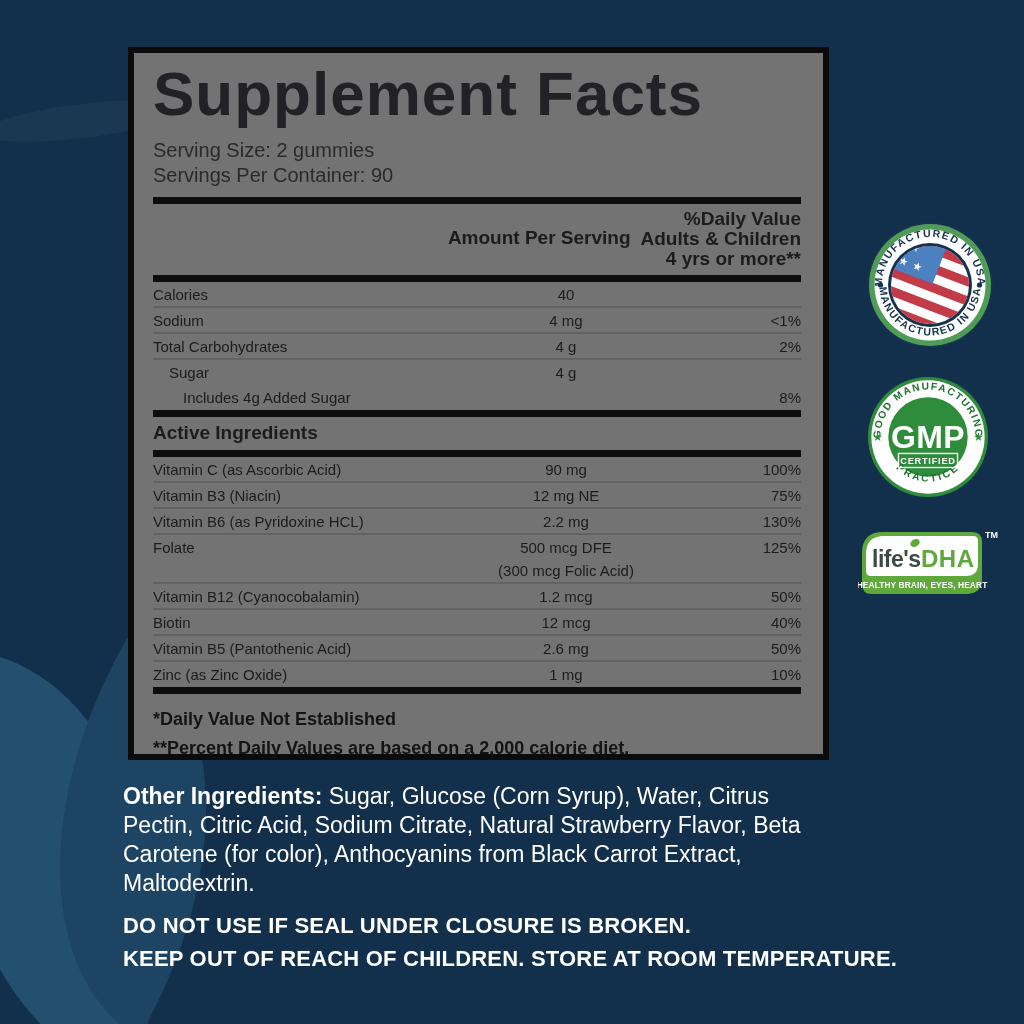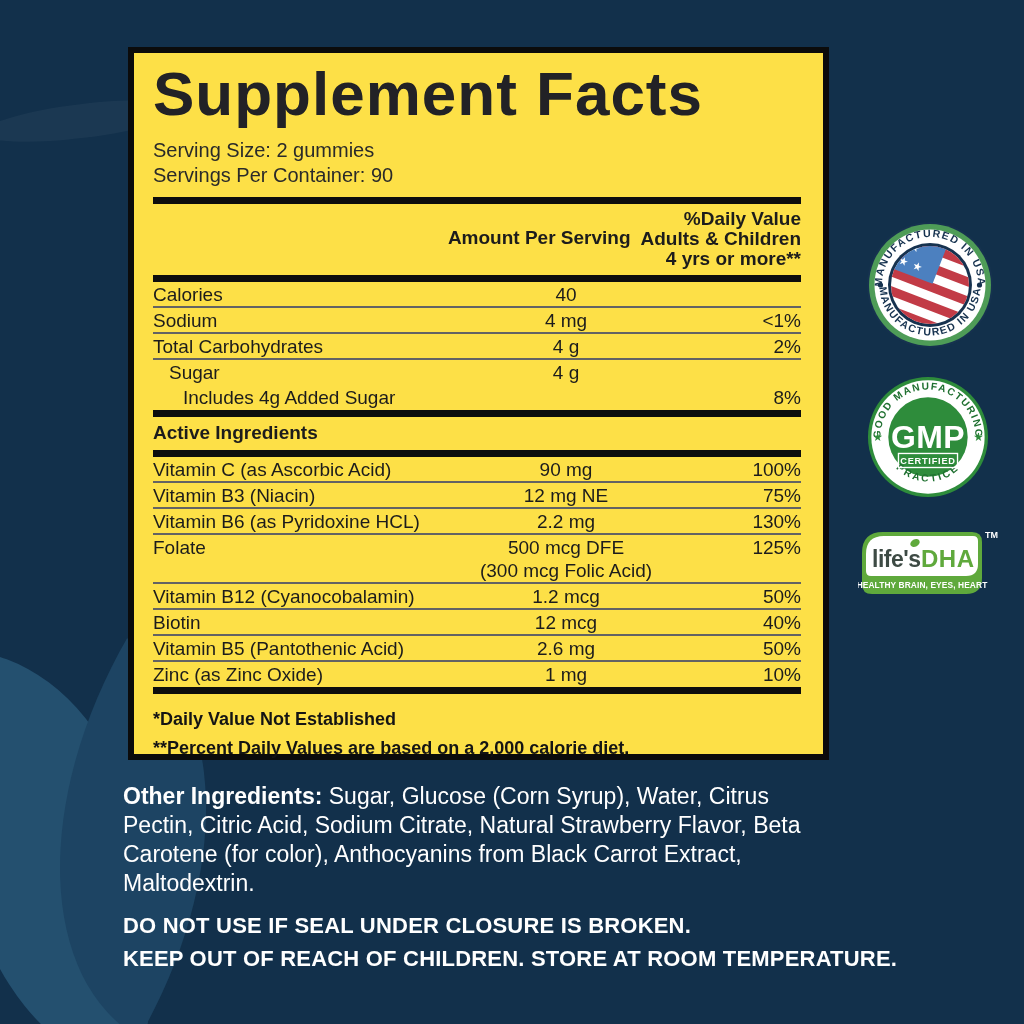--- a/index.html
+++ b/index.html
@@ -11,35 +11,35 @@
   .leaf{position:absolute;}
   .leaf-a{left:-70px;top:672px;width:250px;height:380px;background:#24506f;
           border-radius:0 95% 0 95%;transform:rotate(12deg);}
   .leaf-b{left:28px;top:668px;width:210px;height:340px;background:#1d4463;
           border-radius:0 100% 0 100%;transform:rotate(30deg);}
   .leaf-c{left:-18px;top:104px;width:200px;height:34px;background:rgba(255,255,255,0.04);
           transform:rotate(-7deg);border-radius:50%;}
 
   
   .panel{position:absolute;left:128px;top:47px;width:701px;height:713px;
-         background:#fde047;border:6px solid #0b0b0b;box-sizing:border-box;
+         background:#737373;border:6px solid #0b0b0b;box-sizing:border-box;
          padding:6px 22px 0 19px;color:#1c1c1c;}
   .sf-title{font-size:62px;font-weight:800;letter-spacing:1px;color:#222226;
             margin:2px 0 0 0;line-height:66px;}
   .serving{font-size:20px;line-height:23px;color:#2a2a2a;margin-top:2px;}
   .serving:first-of-type{margin-top:12px;}
   .bar{height:7px;background:#0d0d0d;}
   .bar.b1{margin-top:10px;}
   .thead{display:flex;justify-content:flex-end;align-items:flex-end;gap:10px;
          padding:5px 0 6px 0;}
   .amt-head{font-size:19px;font-weight:bold;margin-bottom:20px;white-space:nowrap;}
   .dv-head{text-align:right;font-size:19px;font-weight:bold;line-height:20px;}
   .rows{}
   .row{display:grid;grid-template-columns:1fr 250px 110px;min-height:25px;
-       border-bottom:2px solid #636363;align-items:start;font-size:19px;line-height:23px;
+       border-bottom:2px solid #636363;align-items:start;font-size:15px;line-height:23px;
        padding-top:1px;box-sizing:border-box;}
   .row.noline,.rows .row:last-child{border-bottom:none;}
   .row .cname{text-align:left;}
   .row.ind1 .cname{padding-left:16px;}
   .row.ind2 .cname{padding-left:30px;}
   .row .camt{text-align:center;}
   .row .cdv{text-align:right;}
   .section-title{font-size:19px;font-weight:bold;padding:5px 0 6px 0;}
   .footnote{font-size:18px;font-weight:bold;color:#141414;}
   .footnote.f1{margin-top:15px;}

